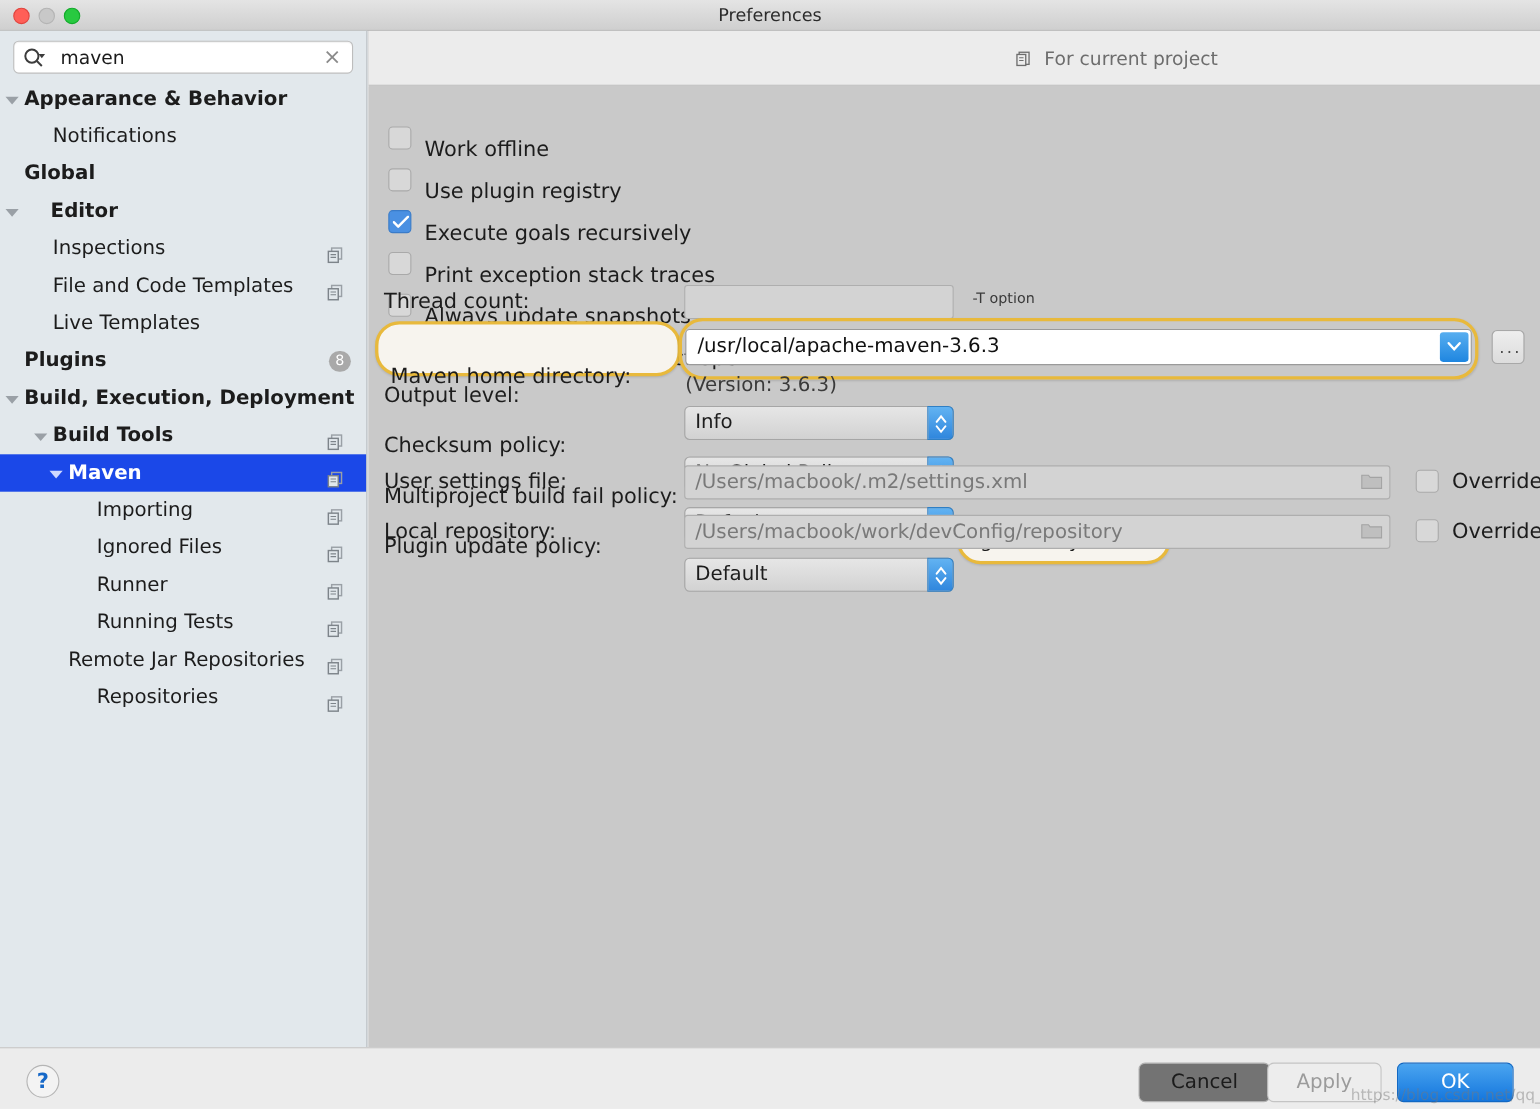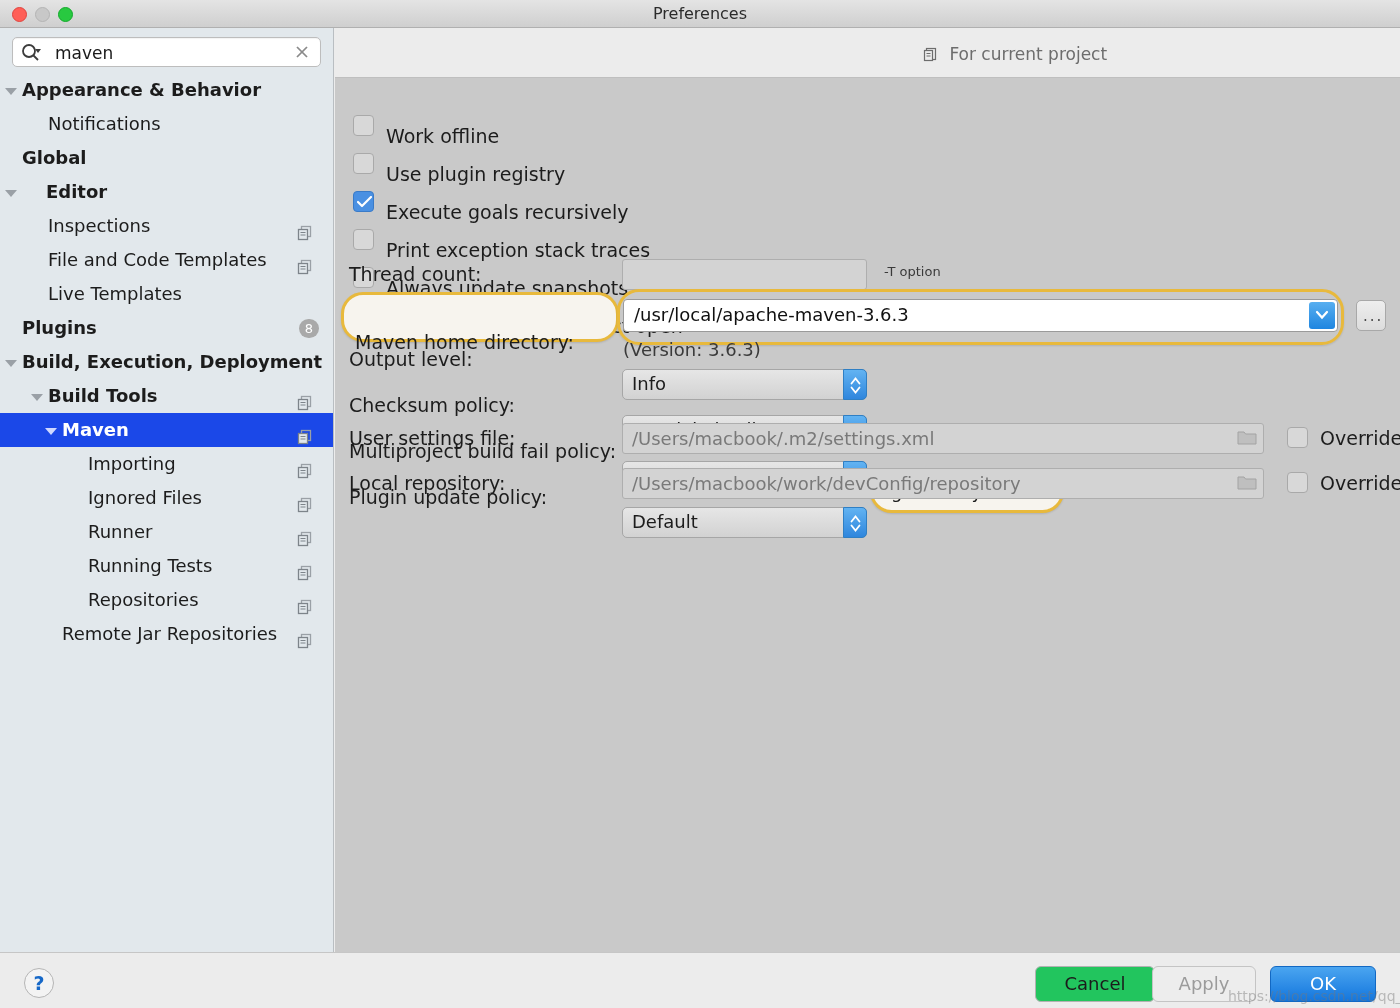--- a/index.html
+++ b/index.html
@@ -230,21 +230,21 @@
     cursor: pointer;
   }
   .btn {
     position: absolute; top: 966px;
     height: 36px; border-radius: 6px;
     font-size: 18px; text-align: center; line-height: 34px;
     box-sizing: border-box; cursor: pointer;
   }
   .btn.cancel {
     left: 1035px; width: 120px;
-    background: #22c55e; border: 1px solid #b2b2b2; color: #1b1b1b;
+    background: #737373; border: 1px solid #b2b2b2; color: #1b1b1b;
   }
   .btn.apply {
     left: 1152px; width: 104px;
     background: #ededed; border: 1px solid #c4c4c4; color: #9b9b9b;
   }
   .btn.ok {
     left: 1270px; width: 106px;
     background: linear-gradient(#4aa5f0, #1476dd);
     border: 1px solid #1268c3; color: #ffffff;
   }
@@ -401,30 +401,30 @@
         <div class="tnode">
           <span class="lbl" style="left: 88px;">Running Tests</span>
           <span class="copy-ico"><svg width="16" height="16" viewBox="0 0 16 16">
               <rect x="4.5" y="1.5" width="9" height="10" fill="none" stroke="#9aa0a6" stroke-width="1.3"></rect>
               <rect x="1.5" y="4.5" width="9" height="10" fill="#e2e8ec" stroke="#7d848a" stroke-width="1.3"></rect>
               <line x1="3.5" y1="7.5" x2="8.5" y2="7.5" stroke="#7d848a" stroke-width="1"></line>
               <line x1="3.5" y1="10" x2="8.5" y2="10" stroke="#7d848a" stroke-width="1"></line>
             </svg></span>
         </div>
         <div class="tnode">
+          <span class="lbl" style="left: 62px;">Remote Jar Repositories</span>
+          <span class="copy-ico"><svg width="16" height="16" viewBox="0 0 16 16">
+              <rect x="4.5" y="1.5" width="9" height="10" fill="none" stroke="#9aa0a6" stroke-width="1.3"></rect>
+              <rect x="1.5" y="4.5" width="9" height="10" fill="#e2e8ec" stroke="#7d848a" stroke-width="1.3"></rect>
+              <line x1="3.5" y1="7.5" x2="8.5" y2="7.5" stroke="#7d848a" stroke-width="1"></line>
+              <line x1="3.5" y1="10" x2="8.5" y2="10" stroke="#7d848a" stroke-width="1"></line>
+            </svg></span>
+        </div>
+        <div class="tnode">
           <span class="lbl" style="left: 88px;">Repositories</span>
-          <span class="copy-ico"><svg width="16" height="16" viewBox="0 0 16 16">
-              <rect x="4.5" y="1.5" width="9" height="10" fill="none" stroke="#9aa0a6" stroke-width="1.3"></rect>
-              <rect x="1.5" y="4.5" width="9" height="10" fill="#e2e8ec" stroke="#7d848a" stroke-width="1.3"></rect>
-              <line x1="3.5" y1="7.5" x2="8.5" y2="7.5" stroke="#7d848a" stroke-width="1"></line>
-              <line x1="3.5" y1="10" x2="8.5" y2="10" stroke="#7d848a" stroke-width="1"></line>
-            </svg></span>
-        </div>
-        <div class="tnode">
-          <span class="lbl" style="left: 62px;">Remote Jar Repositories</span>
           <span class="copy-ico"><svg width="16" height="16" viewBox="0 0 16 16">
               <rect x="4.5" y="1.5" width="9" height="10" fill="none" stroke="#9aa0a6" stroke-width="1.3"></rect>
               <rect x="1.5" y="4.5" width="9" height="10" fill="#e2e8ec" stroke="#7d848a" stroke-width="1.3"></rect>
               <line x1="3.5" y1="7.5" x2="8.5" y2="7.5" stroke="#7d848a" stroke-width="1"></line>
               <line x1="3.5" y1="10" x2="8.5" y2="10" stroke="#7d848a" stroke-width="1"></line>
             </svg></span>
         </div>
       </div>
   </div>
 

